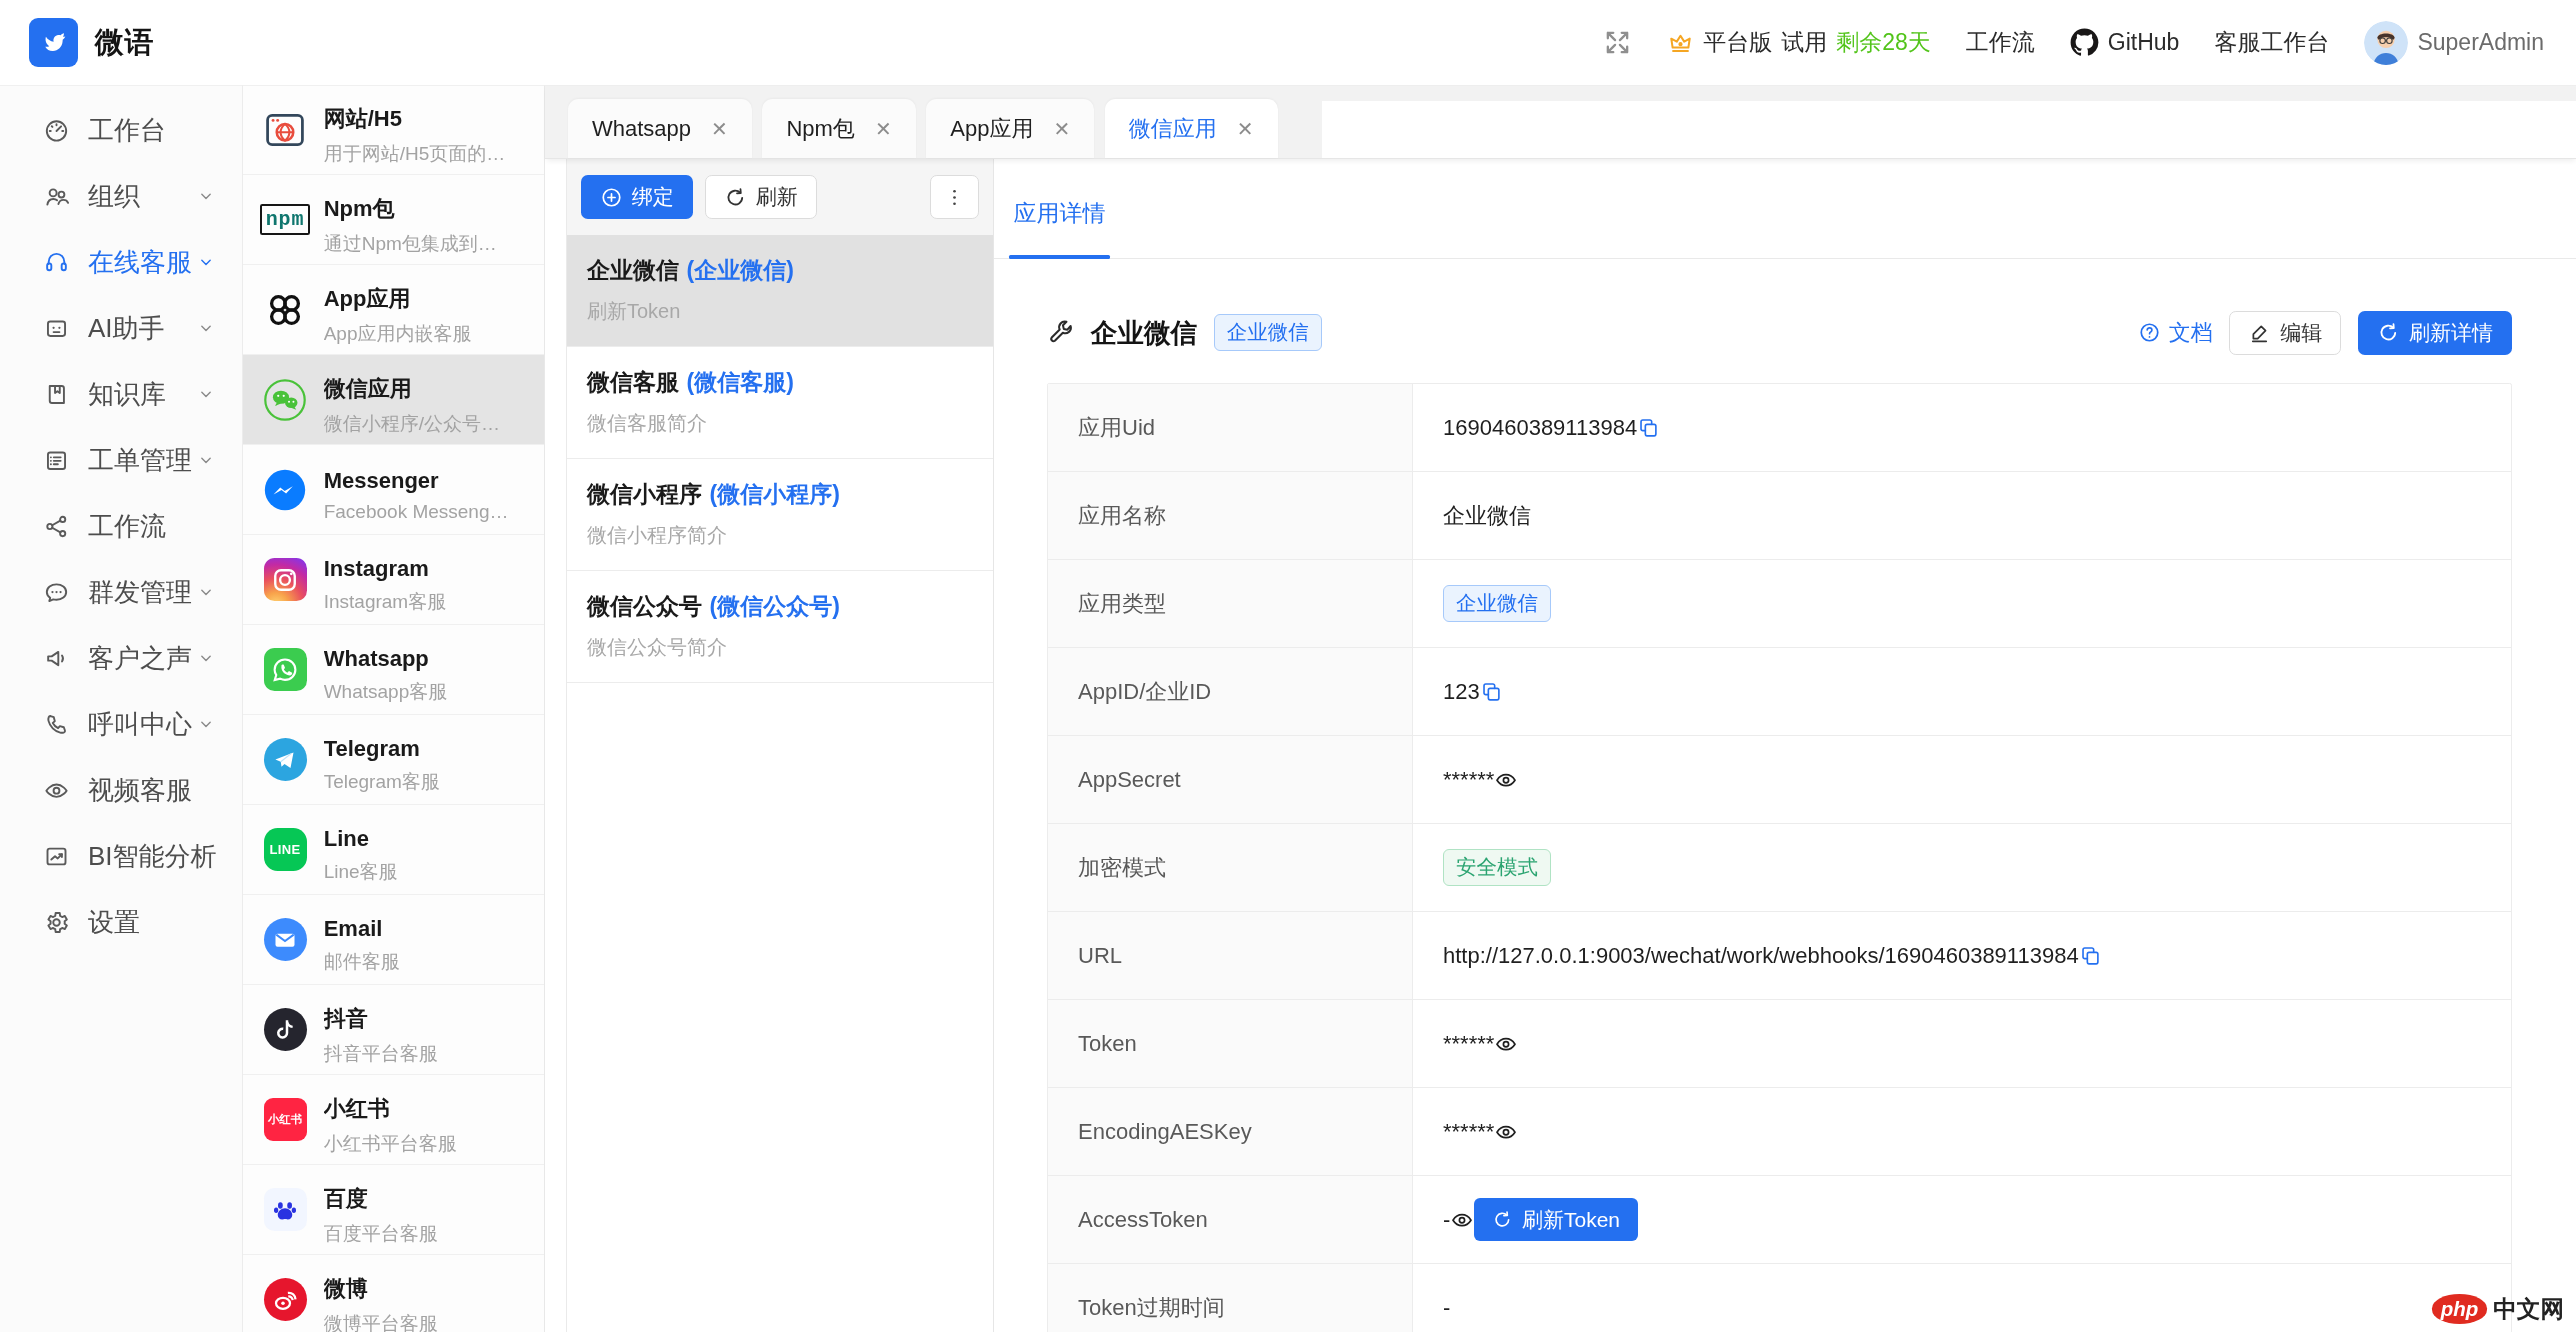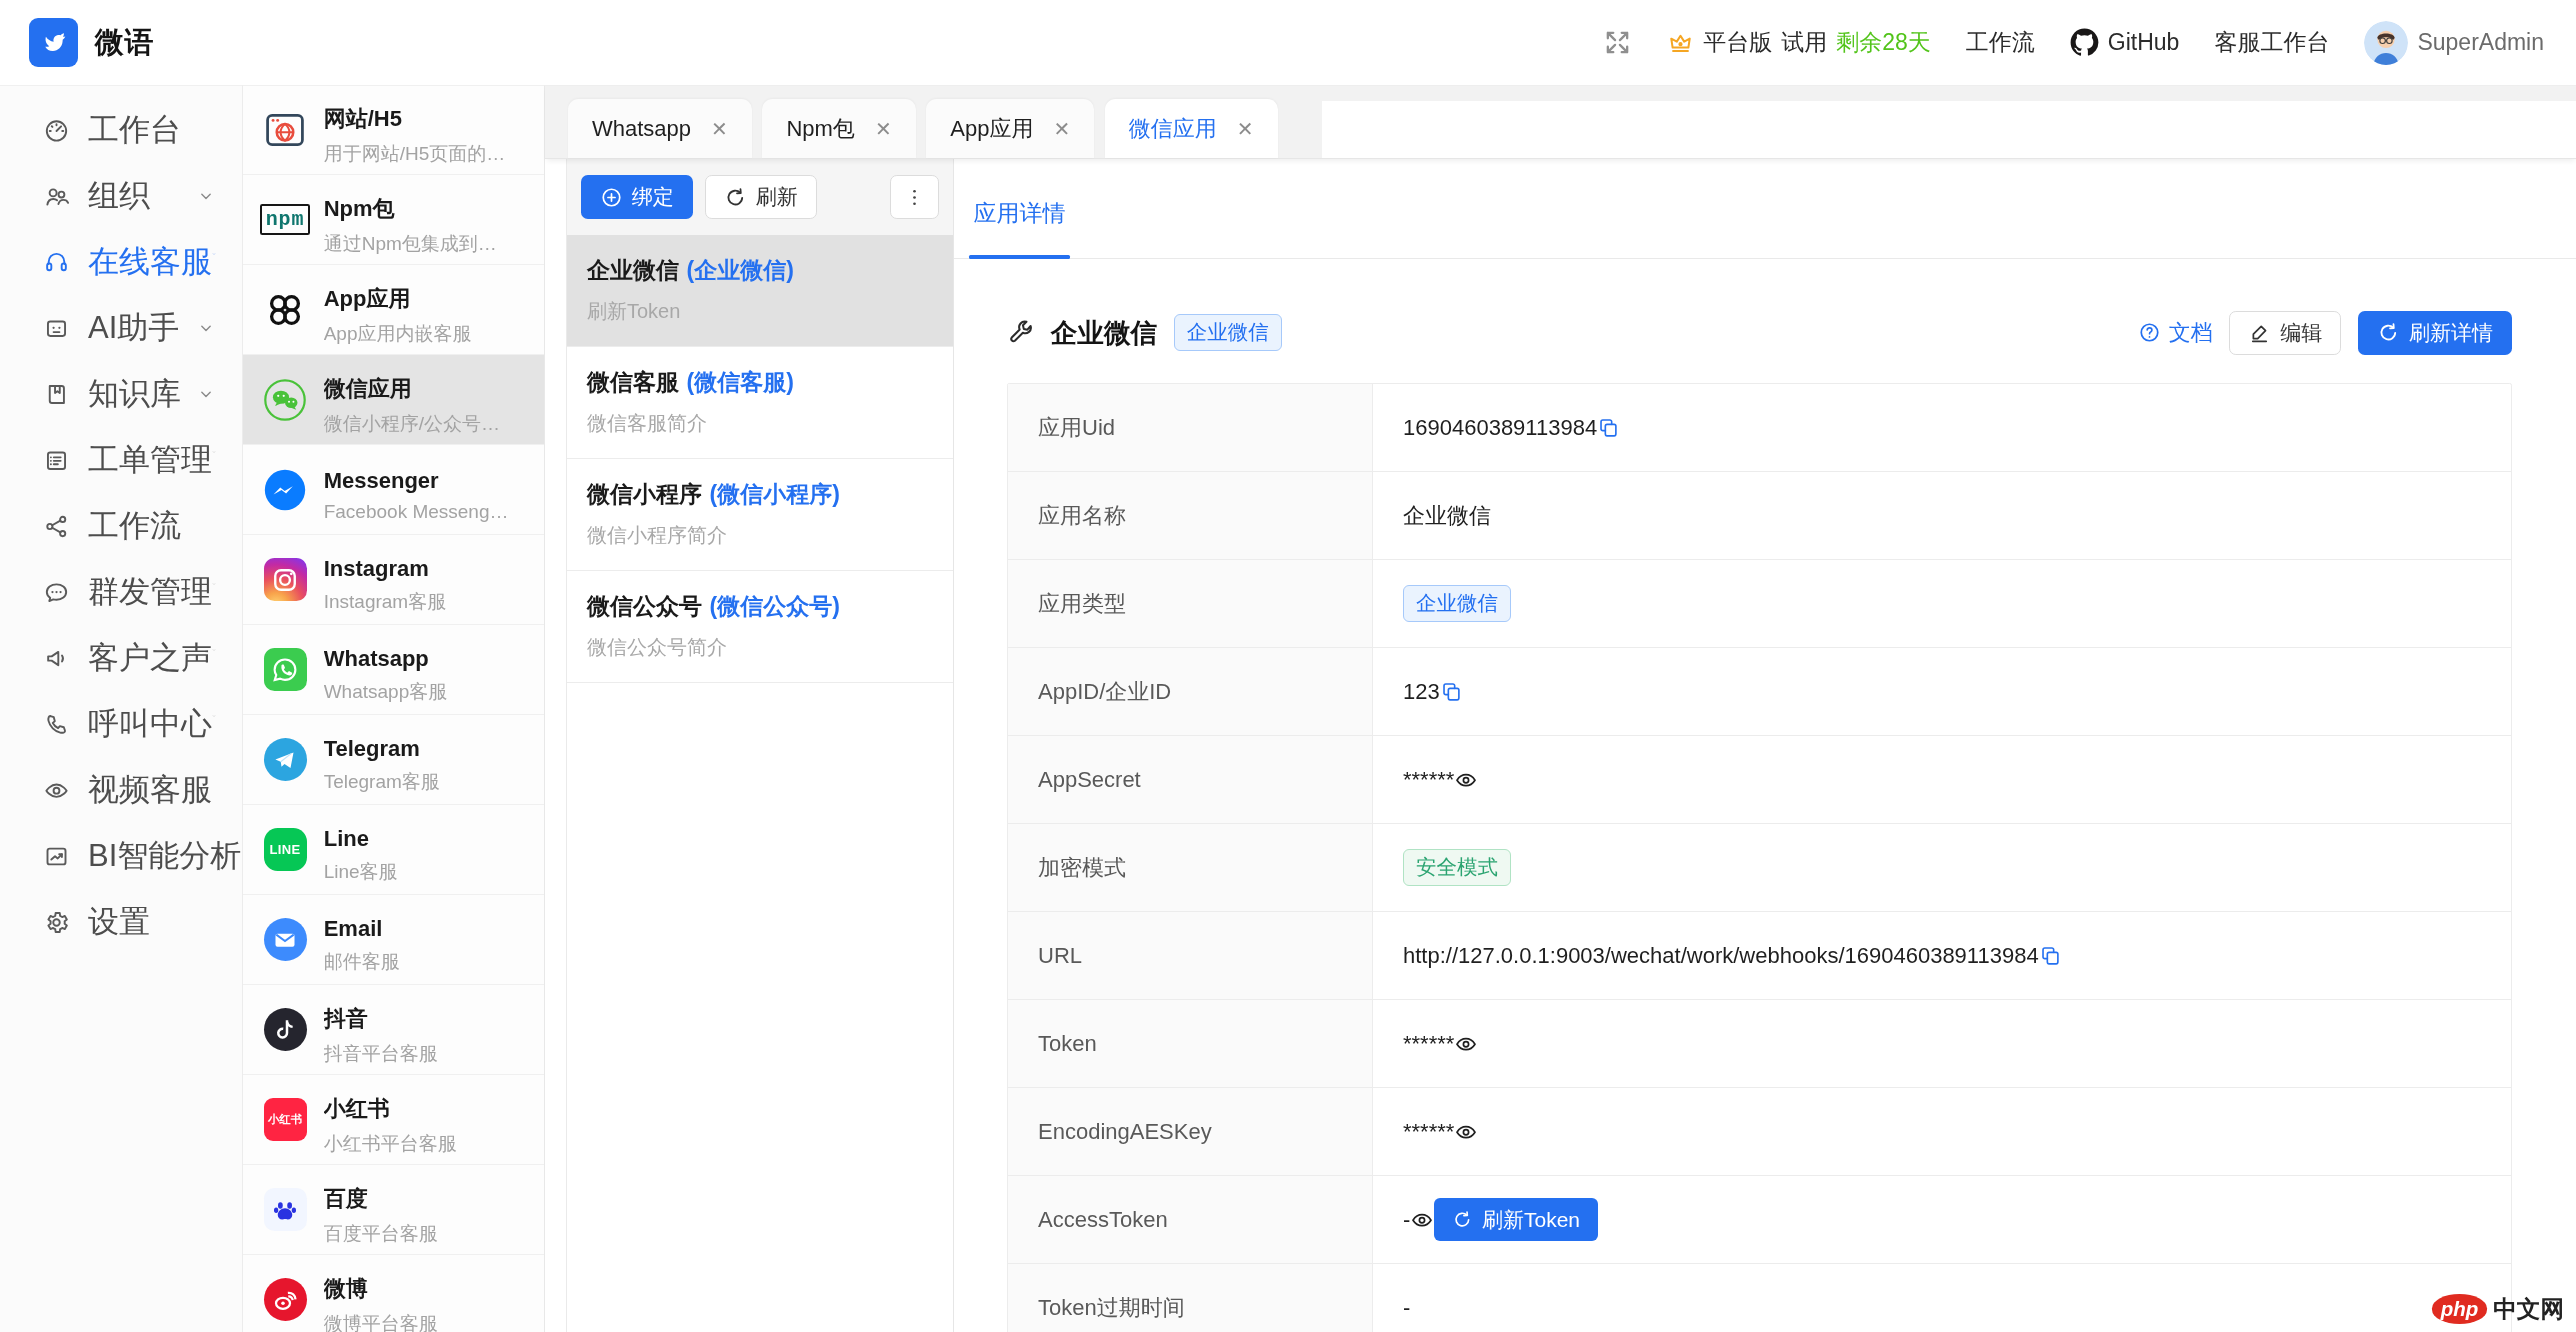--- a/index.html
+++ b/index.html
@@ -21,21 +21,21 @@
   .crown-icon { width:27px; height:27px; color:var(--crown); }
   .green { color:var(--green); }
   .gh-icon { width:29px; height:29px; }
   .avatar { width:44px; height:44px; border-radius:50%; overflow:hidden; flex:none; }
   .username { color:#6b6b6b; }
 
   .body-row { flex:1; display:flex; min-height:0; }
 
   
   .sidebar { width:243px; flex:none; background:#fbfbfb; border-right:0.8px solid #ececec; padding-top:12px; }
-  .side-item { height:66px; display:flex; align-items:center; padding:0 26px 0 43px; font-size:31px; color:#4d4d4d; cursor:pointer; }
+  .side-item { height:66px; display:flex; align-items:center; padding:0 26px 0 43px; font-size:26px; color:#4d4d4d; cursor:pointer; }
   .side-item .side-icon { width:27px; height:27px; margin-right:18px; flex:none; color:#5a5a5a; }
   .side-item .side-label { flex:1; white-space:nowrap; }
   .side-item .chev { width:20px; height:20px; color:#8a8a8a; }
   .side-item.active, .side-item.active .side-icon, .side-item.active .chev { color:var(--primary); }
 
   
   .channels { width:302px; flex:none; background:#fdfdfd; border-right:0.8px solid #e8e8e8; overflow:hidden; }
   .chan { height:90px; display:flex; align-items:center; gap:16.7px; padding:0 13.7px 0 20px; border-bottom:0.8px solid #f0f0f0; cursor:pointer; }
   .chan.selected { background:#e4e4e4; }
   .chan-icon { width:44px; height:44px; flex:none; display:flex; align-items:center; justify-content:center; }
@@ -57,21 +57,21 @@
   .tabbar { height:74px; flex:none; position:relative; border-bottom:0.8px solid #e6e6e6; box-shadow:0 3px 5.3px -1.5px rgba(0,0,0,.07); z-index:3; background:#fff; }
   .tabbar::before { content:""; position:absolute; top:0; left:0; right:0; height:16px; background:#f2f2f2; }
   .tabgroup { position:absolute; left:0; top:0; bottom:0; display:flex; align-items:flex-end; gap:10.6px; background:#f2f2f2; padding:0 44px 0 23px; }
   .tab { height:59px; background:#fbfbfb; border-radius:10.6px 10.6px 0 0; display:flex; align-items:center; gap:20px; padding:0 24px; font-size:22px; color:#1f1f1f; box-shadow:0 -0.8px 2.3px rgba(0,0,0,.04); cursor:pointer; white-space:nowrap; }
   .tab.active { background:#fff; color:var(--primary); }
   .tab .x { color:#8c8c8c; font-size:20px; line-height:1; }
 
   .content { flex:1; min-height:0; display:flex; padding-left:21px; background:#fff; }
 
   
-  .app-panel { width:388px; flex:none; border-left:0.8px solid #eaeaea; border-right:0.8px solid #e6e6e6; display:flex; flex-direction:column; background:#fff; }
+  .app-panel { width:428px; flex:none; border-left:0.8px solid #eaeaea; border-right:0.8px solid #e6e6e6; display:flex; flex-direction:column; background:#fff; }
   .app-panel-header { height:76px; flex:none; background:#f5f5f5; display:flex; align-items:center; gap:12px; padding:0 13.7px; }
   .btn { display:inline-flex; align-items:center; justify-content:center; gap:9px; border-radius:6.8px; font-size:21px; cursor:pointer; border:0.8px solid transparent; white-space:nowrap; }
   .btn .bi { width:23px; height:23px; }
   .btn.primary { background:var(--primary); color:#fff; height:44px; padding:0 18px; }
   .btn.ghost { background:#fff; color:#333; border-color:#dcdcdc; height:44px; padding:0 18px; }
   .btn.icon-only { background:#fff; border-color:#dcdcdc; color:#444; width:49px; height:44px; margin-left:auto; padding:0; }
   .app-item { padding:20px 20px 21px; border-bottom:0.8px solid #ececec; cursor:pointer; }
   .app-item.selected { background:#e1e1e1; }
   .app-item-title { font-size:23px; font-weight:600; color:#1a1a1a; }
   .app-item-title .alias { color:var(--primary); font-weight:600; margin-left:7.6px; }

